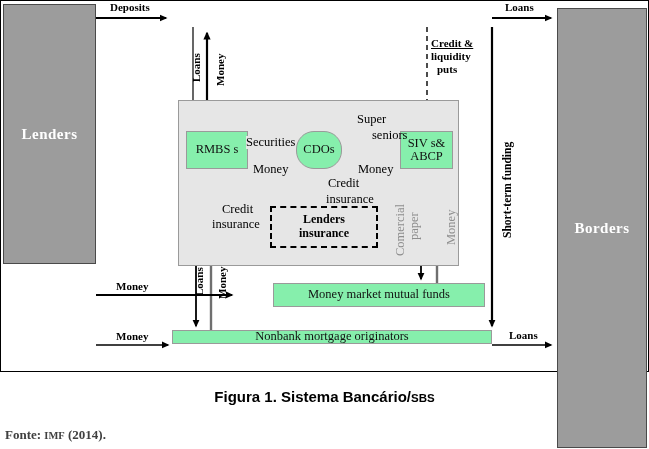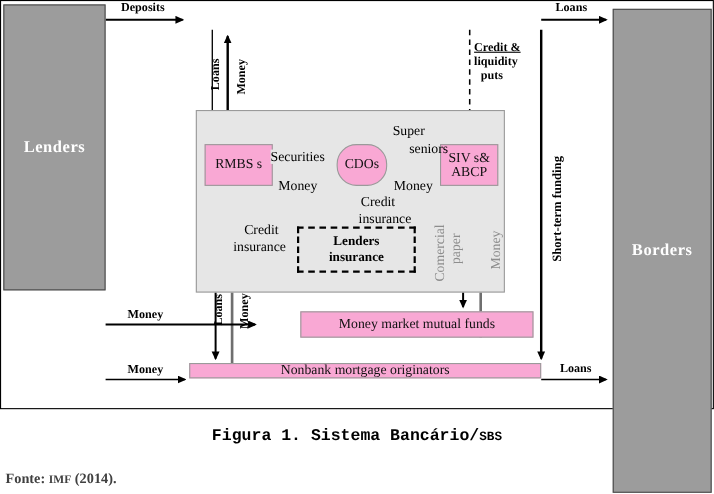--- a/index.html
+++ b/index.html
@@ -56,33 +56,33 @@
     position: absolute;
     left: 178px; top: 100px;
     width: 281px; height: 166px;
     background: #e6e6e6;
     border: 1px solid #9a9a9a;
     box-sizing: border-box;
   }
   
   .entity {
     position: absolute;
-    background: #f9a8d4;
+    background: #86efac;
     border: 1px solid #9a9a9a;
     box-sizing: border-box;
     display: flex;
     align-items: center;
     justify-content: center;
     text-align: center;
     font-size: 12.5px;
     color: #111;
     line-height: 1.05;
   }
   #box-rmbs { left: 186px; top: 131px; width: 62px;  height: 38px; }
-  #box-cdos { left: 306px; top: 131px; width: 46px;  height: 38px; border-radius: 18px; }
+  #box-cdos { left: 296px; top: 131px; width: 46px;  height: 38px; border-radius: 18px; }
   #box-siv  { left: 400px; top: 131px; width: 53px;  height: 38px;
               flex-direction: column; }
   #box-mmmf { left: 236px; top: 283px; width: 212px; height: 24px;
               justify-content: center; margin-left: 37px; }
   #box-nmo  { left: 172px; top: 330px; width: 320px; height: 14px; }
 
   #box-monoline {
     position: absolute;
     left: 270px; top: 206px; width: 108px; height: 42px;
     border: 2px dashed #000;
@@ -110,21 +110,21 @@
   .lbl.gray { color: #8d8d8d; }
   .vert { transform-origin: 0 0; }
   .rot-up   { transform: rotate(-90deg); }
 
   
   #caption {
     position: absolute;
     left: 0; top: 388px;
     width: 649px;
     text-align: center;
-    font-family: Liberation Mono, monospace;
+    font-family: Liberation Sans, sans-serif;
     font-weight: bold;
     font-size: 15px;
     color: #000;
   }
   #caption .sc { font-size: 11.5px; }
   #source {
     position: absolute;
     left: 5px; top: 427px;
     font-size: 13px;
     font-weight: bold;

